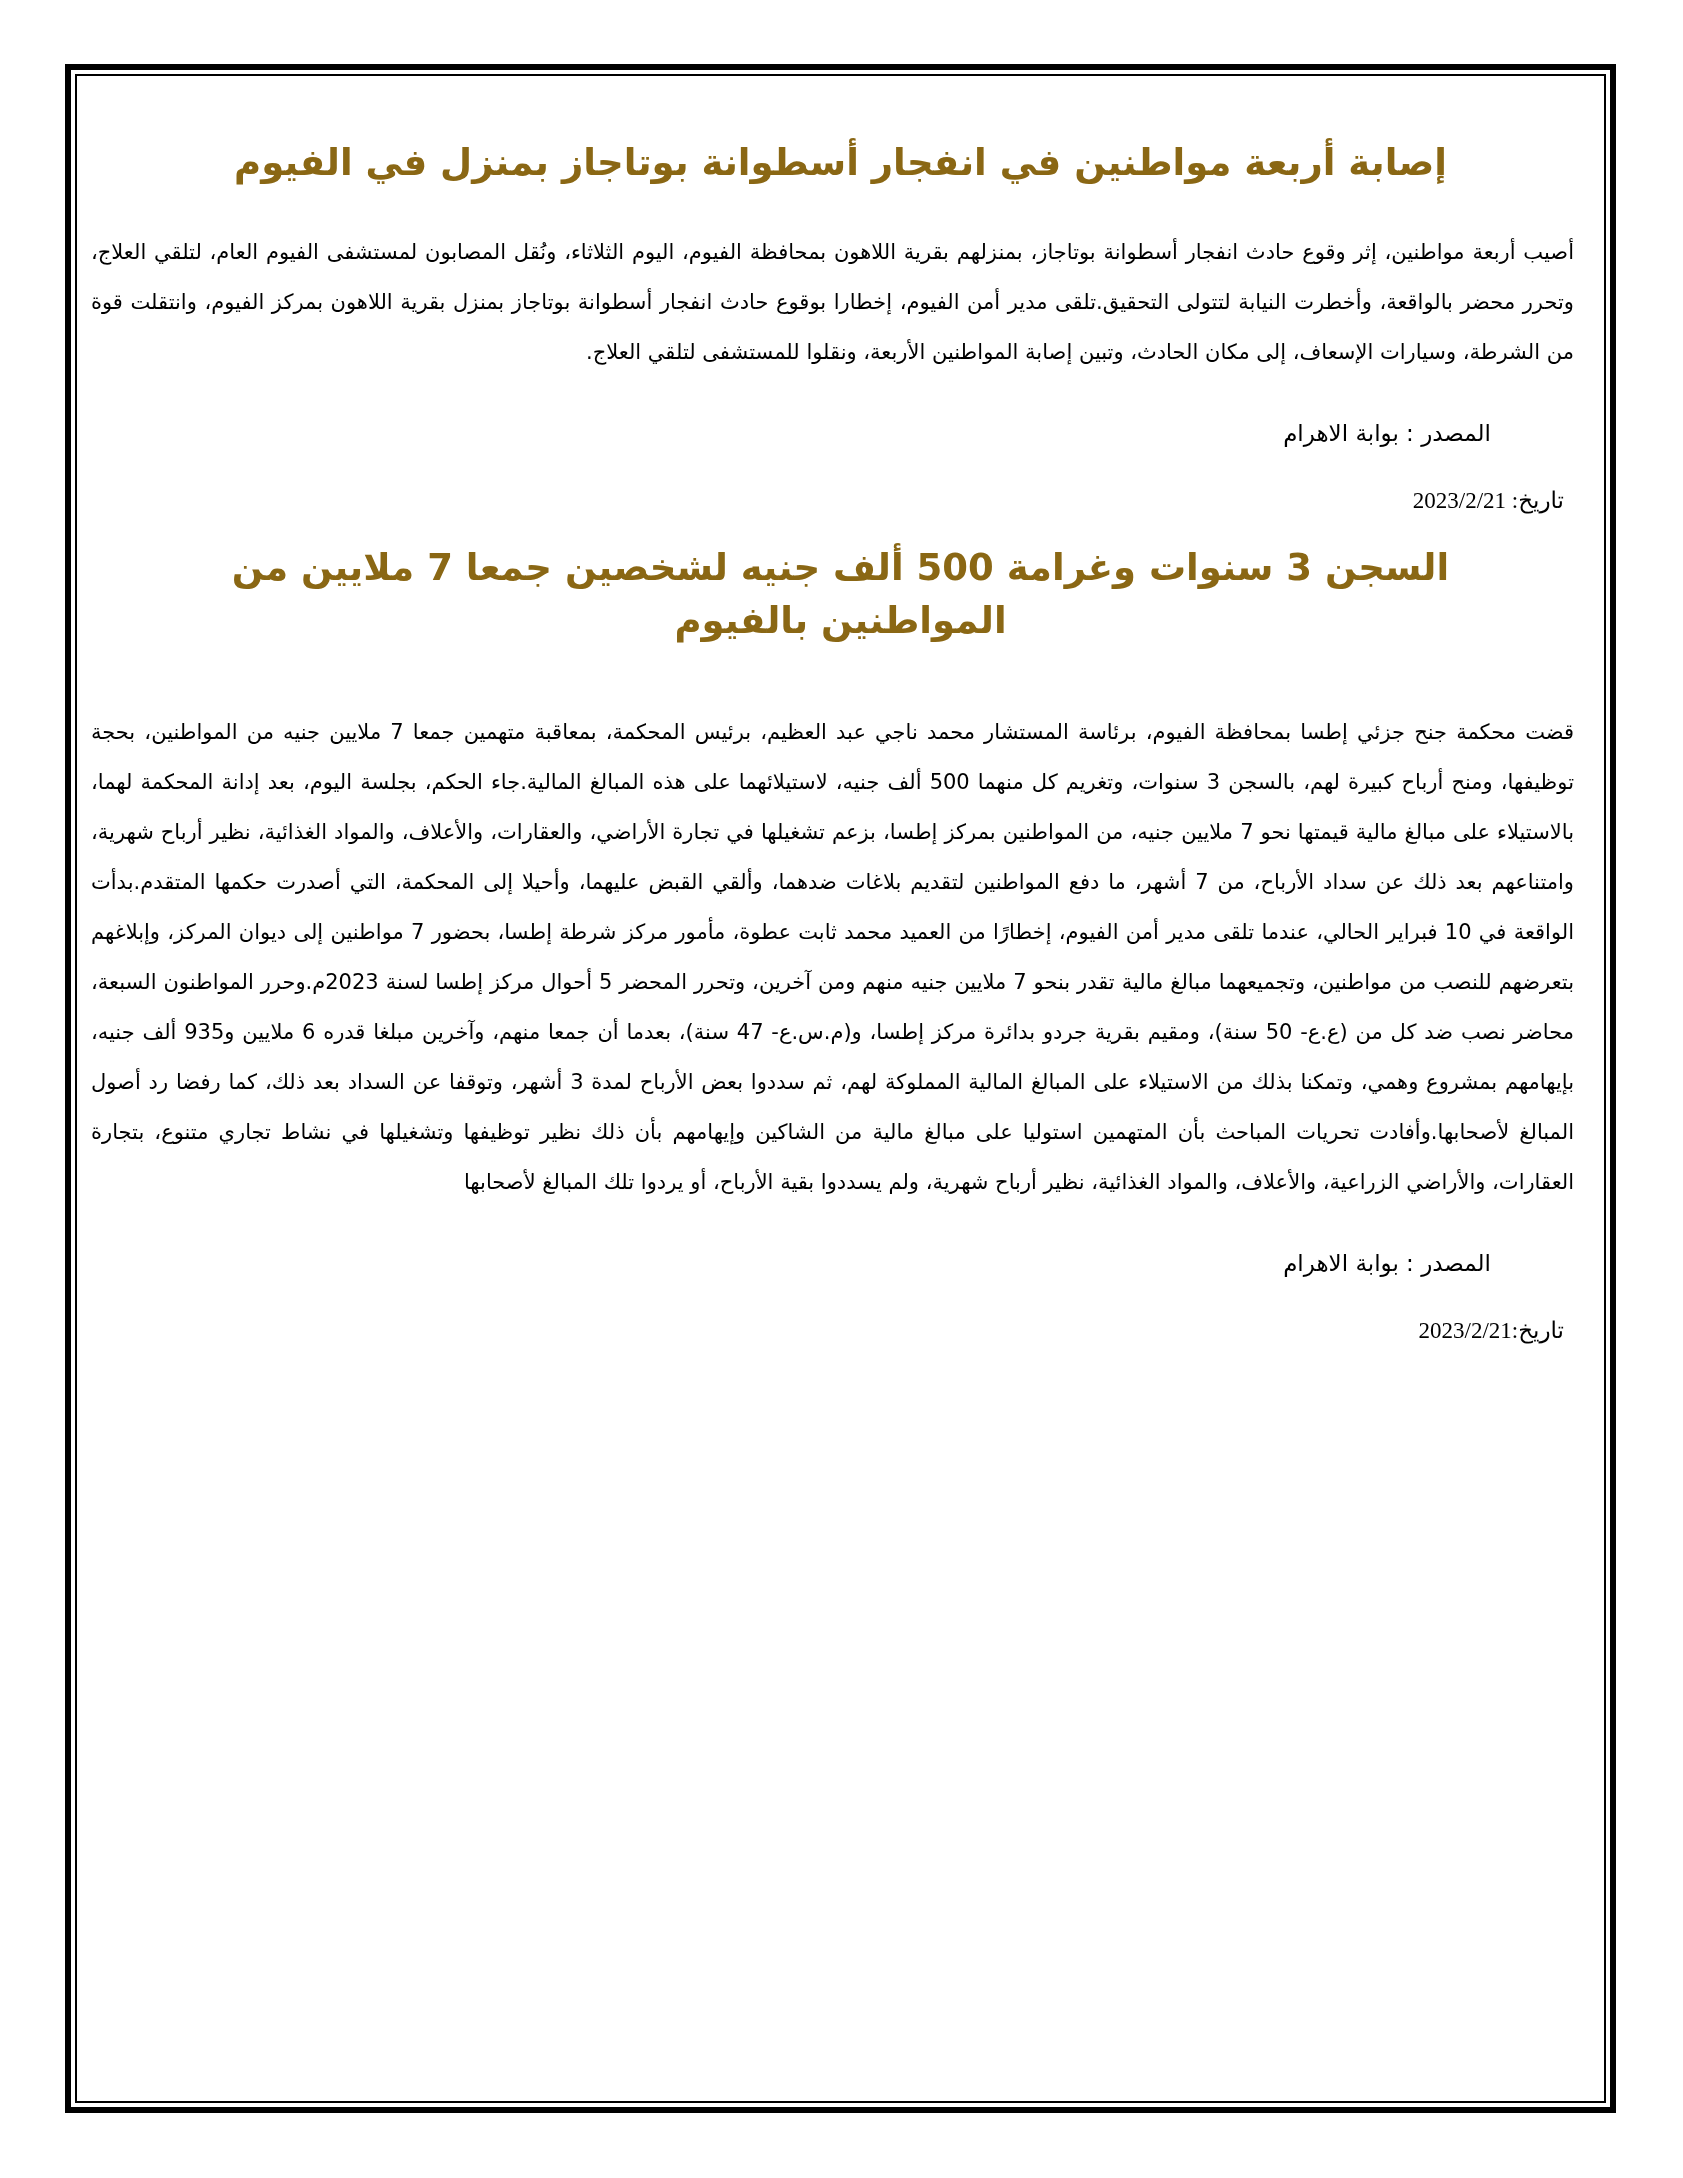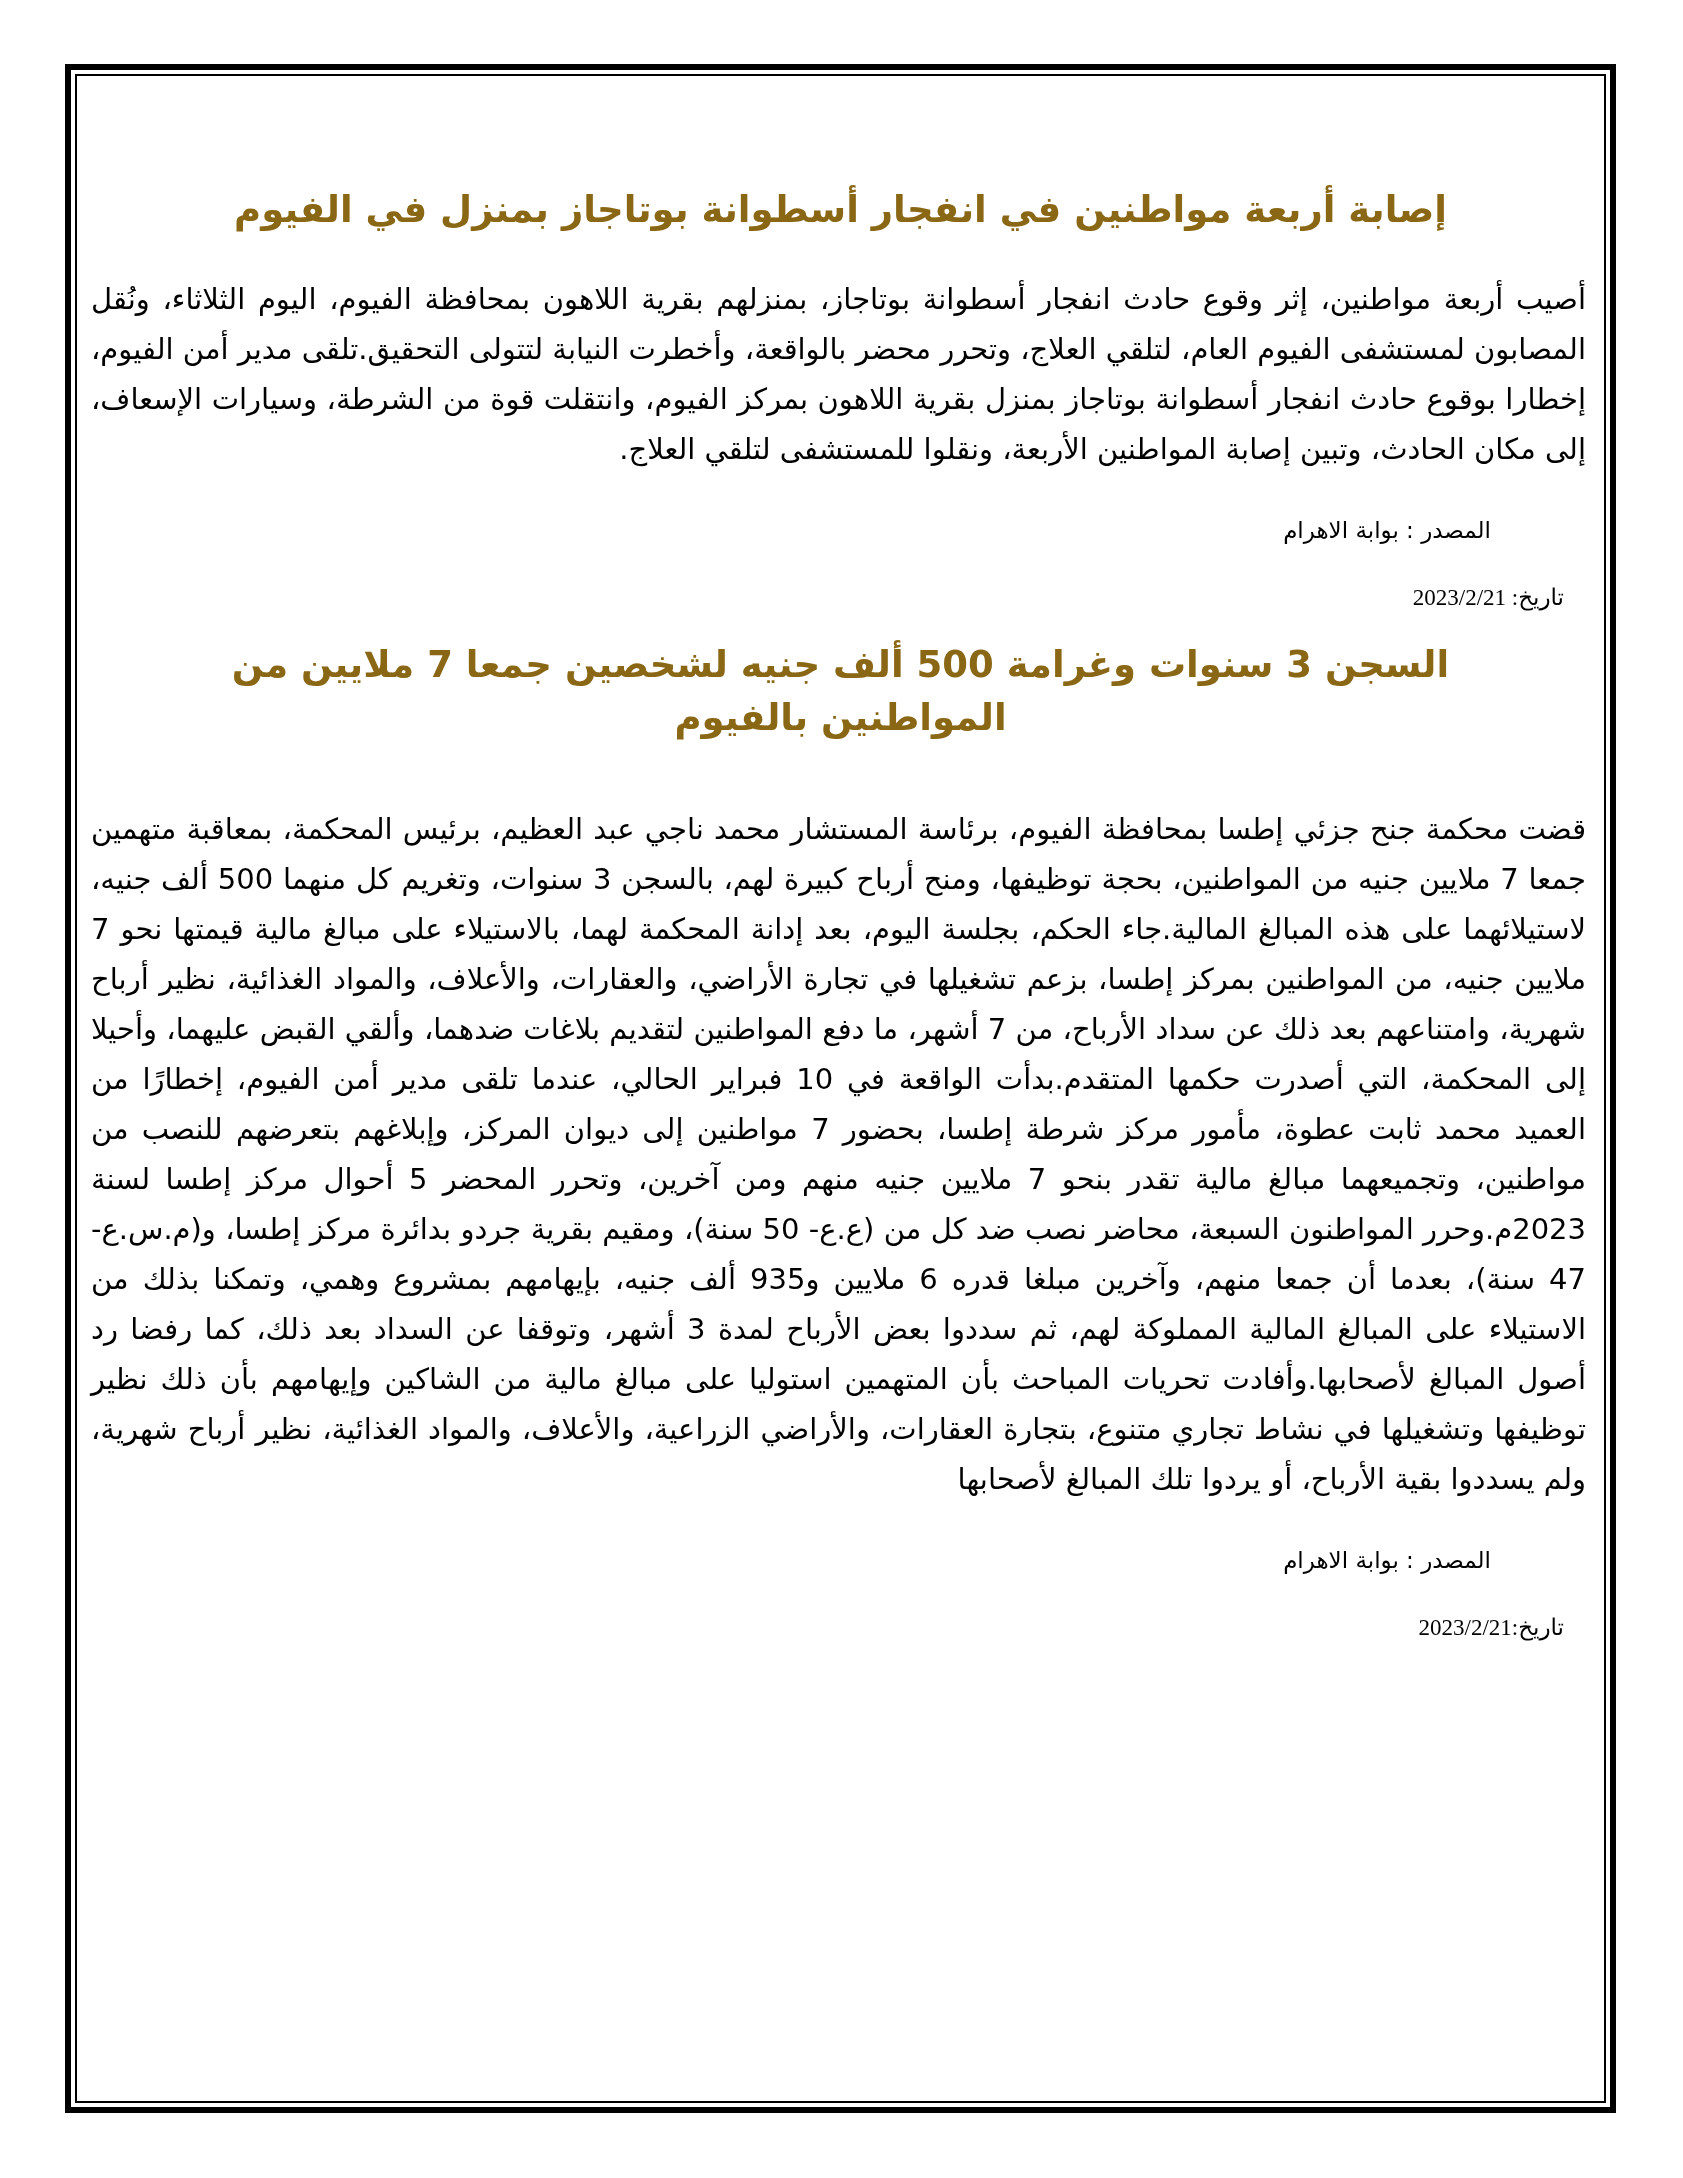--- a/index.html
+++ b/index.html
@@ -28,41 +28,41 @@
   .page-frame-inner {
     border: 2px solid #000000;
     width: 100%;
     height: 100%;
     box-sizing: border-box;
     overflow: hidden;
   }
   .content {
     direction: rtl;
     unicode-bidi: embed;
-    padding: 107px 14px 0 14px;
+    padding: 60px 14px 0 14px;
   }
   h1.article-title {
     color: #8a6714;
     font-size: 37px;
     line-height: 53px;
     font-weight: bold;
     text-align: center;
     margin: 0 0 38px 0;
   }
   h1.article-title.constrained {
     max-width: 1228px;
     margin-left: auto;
     margin-right: auto;
     margin-bottom: 60px;
   }
   p.article-body {
-    font-size: 29px;
+    font-size: 21px;
     line-height: 50px;
     text-align: justify;
-    margin: 0 4px 32px 0;
+    margin: 0 16px 32px 0;
   }
   p.meta-line {
     font-size: 23px;
     line-height: 48px;
     text-align: right;
     margin: 0 0 20px 0;
   }
   p.meta-line.source { padding-right: 99px; }
   p.meta-line.date   { padding-right: 26px; margin-bottom: 16px; font-family: Liberation Serif, serif; }
 </style>

